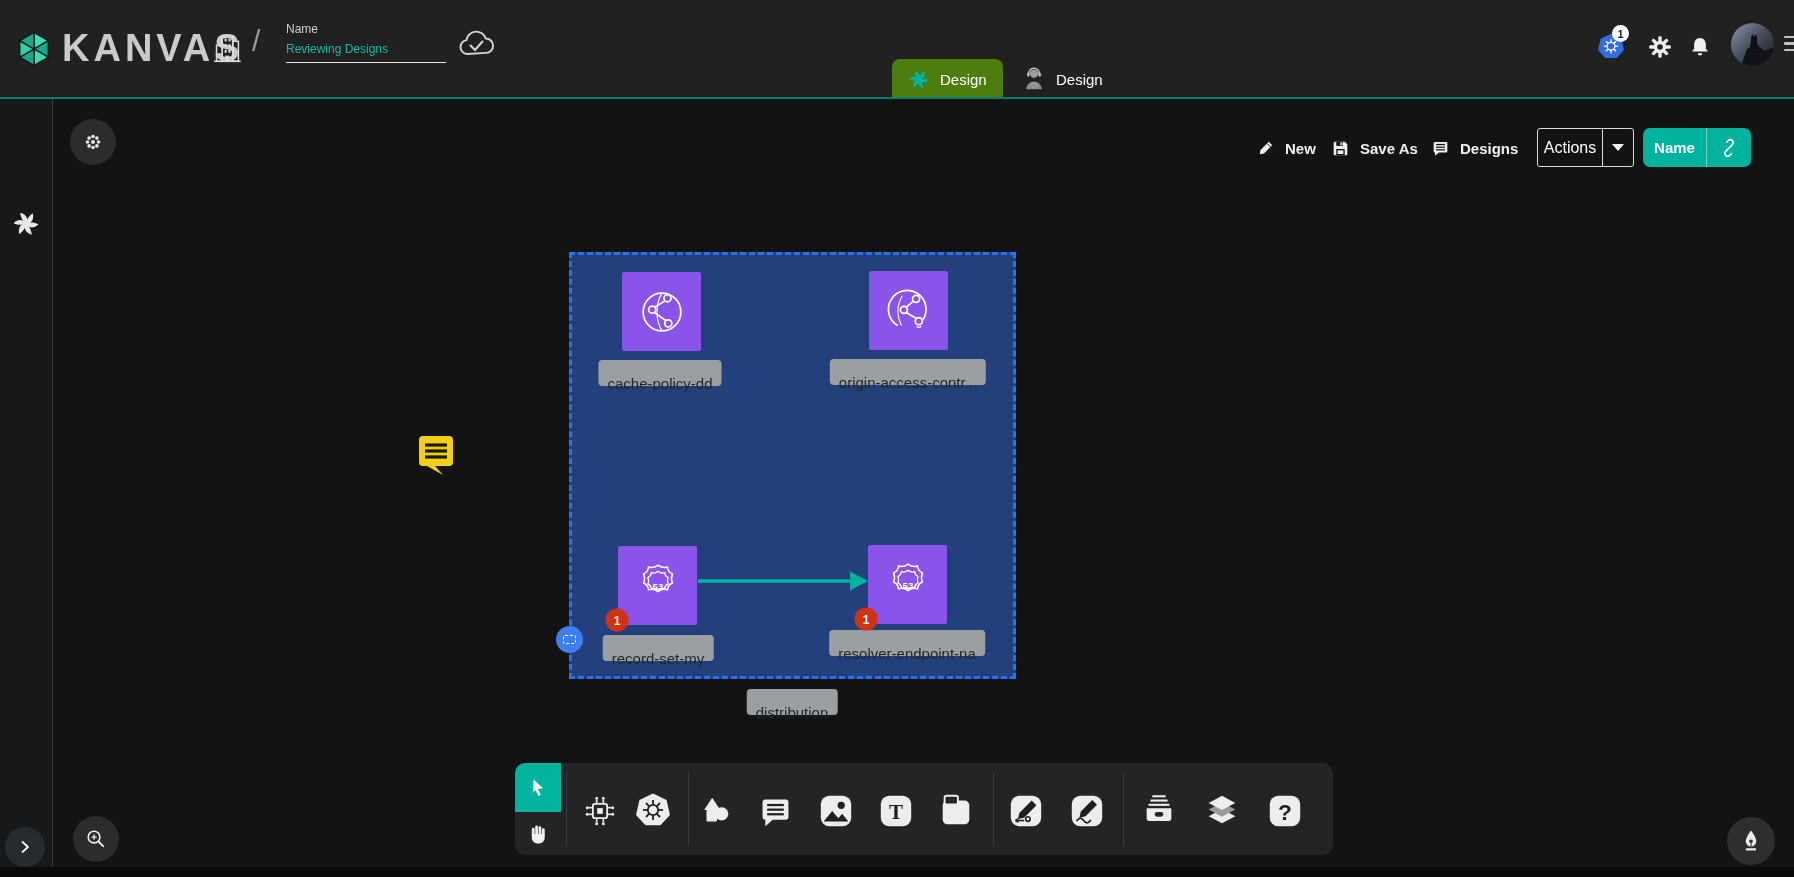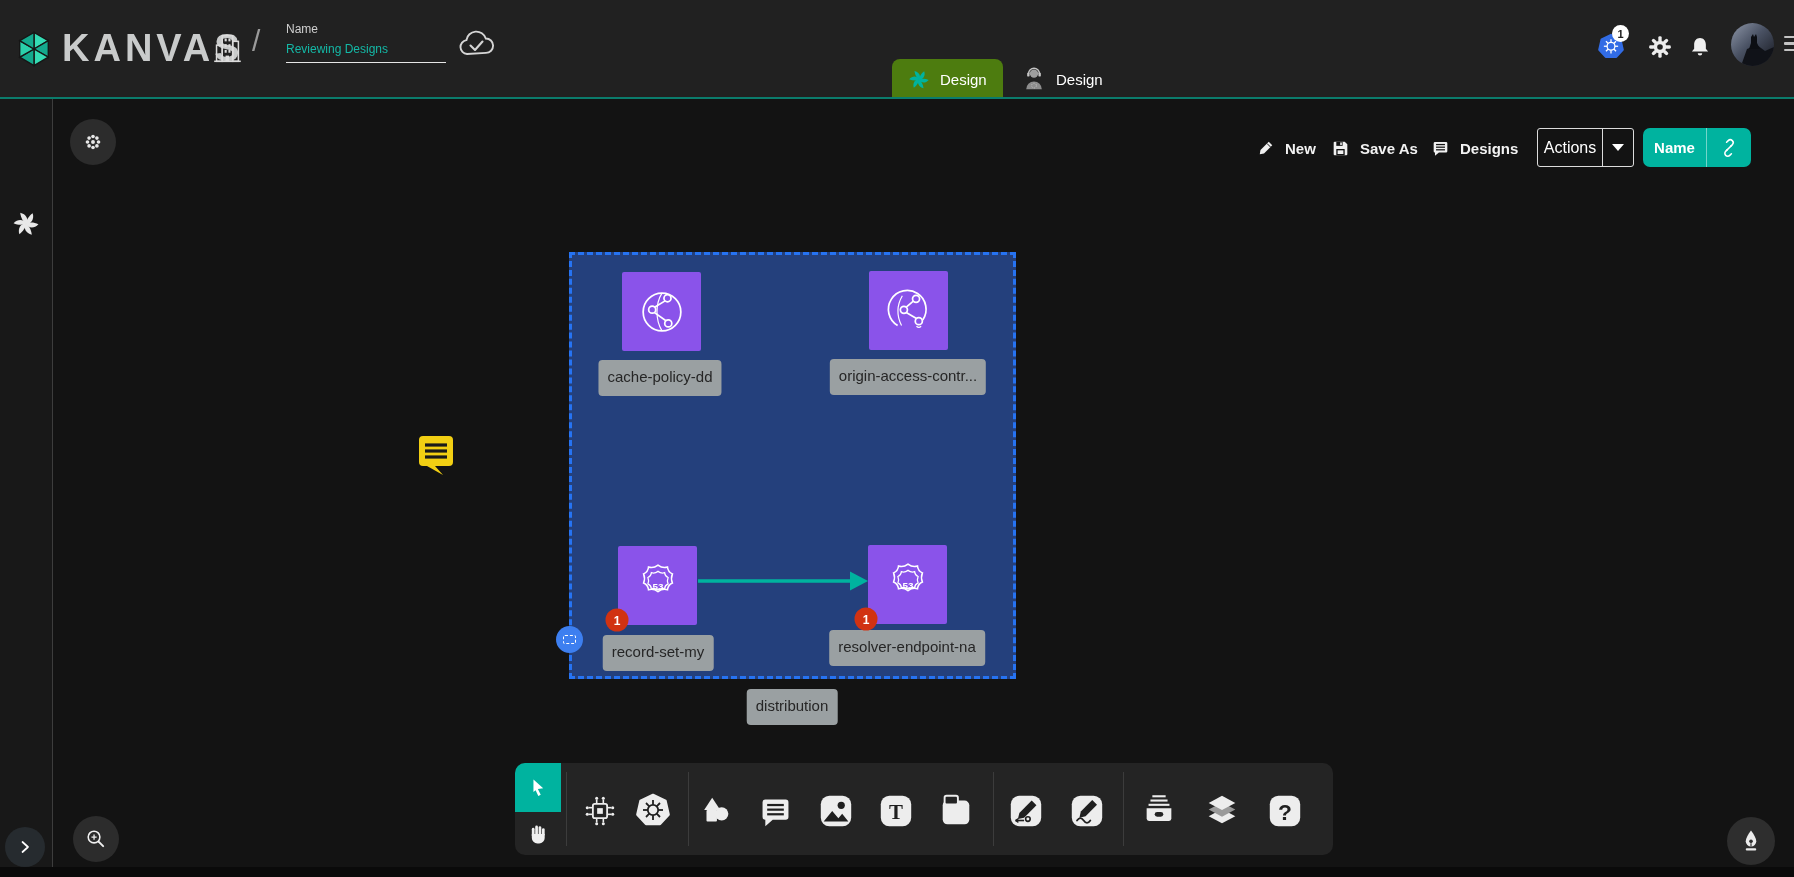--- a/index.html
+++ b/index.html
@@ -59,21 +59,21 @@
   .btn-share .link-box { width:44px; display:flex; align-items:center; justify-content:center; }
 
   .fab { position:absolute; border-radius:50%; background:#2c2c2c; display:flex; align-items:center; justify-content:center; cursor:pointer; }
 
   
   .group-box { position:absolute; left:569px; top:252px; width:447px; height:427px;
     background:#24407c; border:3px dashed #2673f2; cursor:pointer; }
   .node { position:absolute; width:79px; height:79px; background:#8a53ea; border-radius:2px; cursor:pointer;
     display:flex; align-items:center; justify-content:center; }
   .pill { position:absolute; transform:translateX(-50%); background:#9aa0a2; color:#262626;
-    font-size:15px; line-height:26px; height:36px; padding:4px 9px; border-radius:4px; white-space:nowrap; cursor:pointer; }
+    font-size:15px; line-height:26px; height:26px; padding:11px 9px; border-radius:4px; white-space:nowrap; cursor:pointer; }
   .nbadge { position:absolute; width:23px; height:23px; border-radius:50%; background:#d13212; color:#fff;
     font-size:12px; font-weight:700; display:flex; align-items:center; justify-content:center; transform:translate(-50%,-50%); }
   .edge-arrow { position:absolute; left:695px; top:568px; }
   .comment-marker { position:absolute; left:413px; top:431px; cursor:pointer; }
   .grp-handle { position:absolute; left:556px; top:626px; width:27px; height:27px; background:#3d7ff0; border-radius:50%;
     display:flex; align-items:center; justify-content:center; cursor:pointer; }
   .grp-handle .dash-rect { width:13px; height:9px; border:1px dashed #fff; border-radius:2px; }
 
   
   .dock { position:absolute; left:515px; top:763px; width:818px; height:92px; background:#242424; border-radius:10px; }

